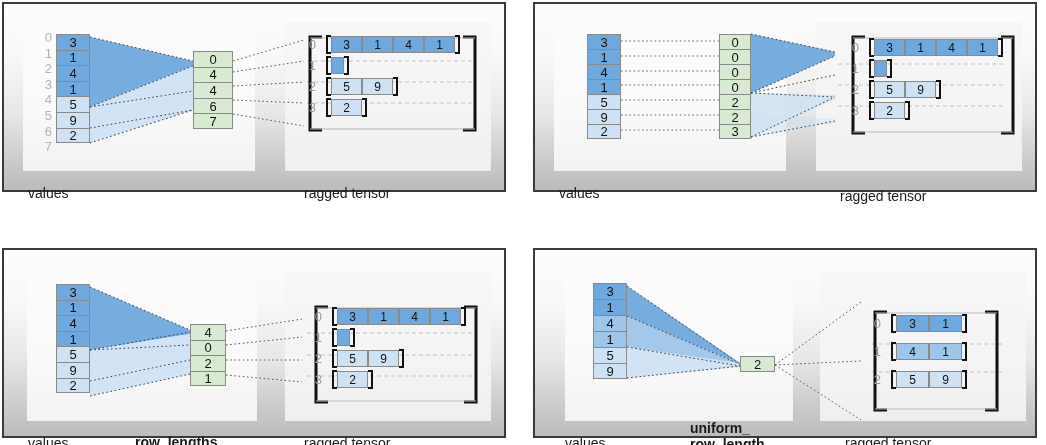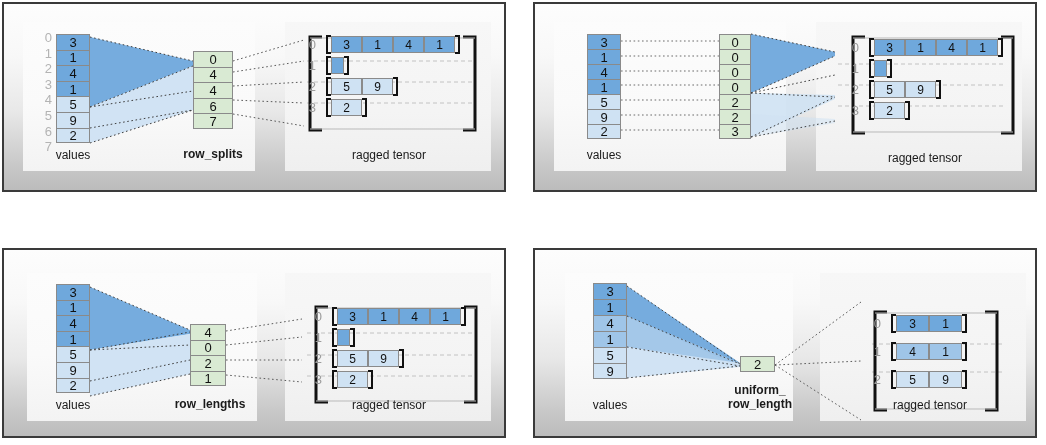--- a/index.html
+++ b/index.html
@@ -47,25 +47,25 @@
     position:absolute;
     color:#b3b3b3;
     font-size:13px;
     text-align:right;
     width:14px;
     line-height:1;
   }
 
   .caption{
     position:absolute;
-    font-size:12px;
+    font-size:14px;
     color:#1a1a1a;
-    text-align:center;
     line-height:1.15;
     white-space:pre-line;
+    margin-top:36px;
   }
   .caption.bold{font-weight:bold;}
 
   
   .rtrow{position:absolute;display:flex;align-items:center;}
   .rtidx{
     position:absolute;color:#9c9c9c;font-size:13px;width:12px;text-align:right;line-height:1;
   }
   .rtcell{
     box-sizing:border-box;border:1px solid #8a8a8a;
@@ -130,21 +130,20 @@
       </div>
     <div class="caption" style="left:24px;top:145px;width:90px;">values</div>
 
     <div class="stack" style="left:189px;top:47px;width:40px;">
         <div class="cell" style="width: 40px; height: 15.6px; background: rgb(217, 234, 211);">0</div>
         <div class="cell" style="width: 40px; height: 15.6px; background: rgb(217, 234, 211);">4</div>
         <div class="cell" style="width: 40px; height: 15.6px; background: rgb(217, 234, 211);">4</div>
         <div class="cell" style="width: 40px; height: 15.6px; background: rgb(217, 234, 211);">6</div>
         <div class="cell" style="width: 40px; height: 15.6px; background: rgb(217, 234, 211);">7</div>
       </div>
-    <div class="caption bold" style="left:141px;top:144px;width:136px;">row_splits</div>
 
     <div class="stack" style="left:300px;top:26px;width:180px;">
         <div class="rtidx" style="left: 0px; top: 8px;">0</div>
         <div class="rtrow" style="left: 22px; top: 5px;">
           <div style="width: 5px; height: 19px; border-top: 2.5px solid rgb(17, 17, 17); border-bottom: 2.5px solid rgb(17, 17, 17); border-left: 2.5px solid rgb(17, 17, 17); border-image: initial; border-right: none; box-sizing: border-box;"></div>
           <div class="rtcell" style="width: 31px; background: rgb(111, 168, 220);">3</div>
           <div class="rtcell" style="width: 31px; background: rgb(111, 168, 220);">1</div>
           <div class="rtcell" style="width: 31px; background: rgb(111, 168, 220);">4</div>
           <div class="rtcell" style="width: 31px; background: rgb(111, 168, 220);">1</div>
           <div style="width: 5px; height: 19px; border-top: 2.5px solid rgb(17, 17, 17); border-right: 2.5px solid rgb(17, 17, 17); border-bottom: 2.5px solid rgb(17, 17, 17); border-image: initial; border-left: none; box-sizing: border-box;"></div>

